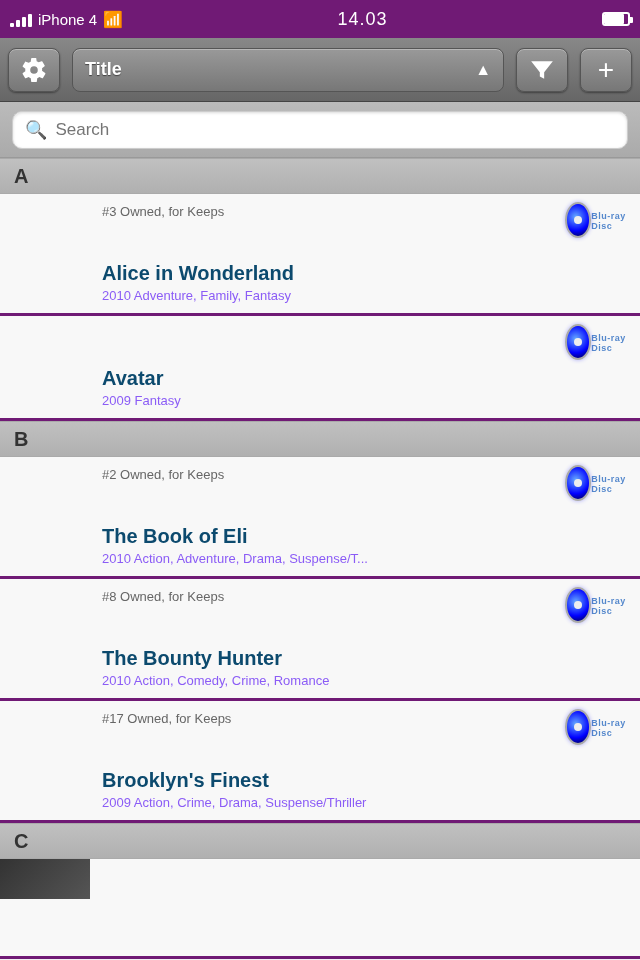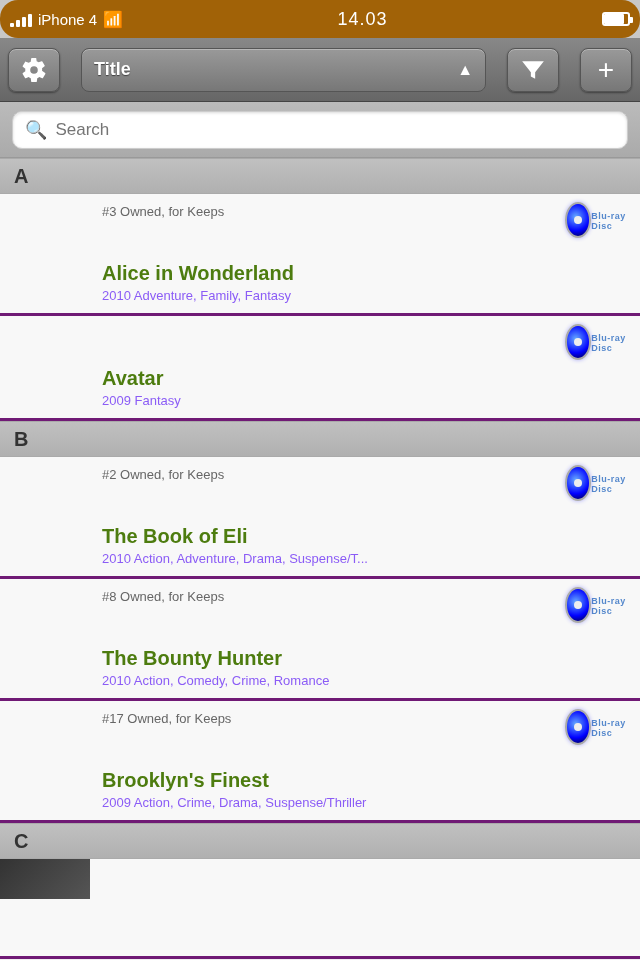--- a/index.html
+++ b/index.html
@@ -8,28 +8,27 @@
       width: 640px;
       height: 960px;
       font-family: -apple-system, 'Helvetica Neue', Arial, sans-serif;
       background: #c8c8c8;
       overflow: hidden;
     }
 
     
     #status-bar {
       height: 38px;
-      background: #a16207;
+      background: #701a75;
       display: flex;
       align-items: center;
       justify-content: space-between;
       padding: 18px 10px;
       color: white;
       font-size: 16px;
-      border-radius: 18px;
     }
     .status-left {
       display: flex;
       align-items: center;
       gap: 6px;
       font-size: 15px;
     }
     .signal-bars {
       display: flex;
       align-items: flex-end;
@@ -75,21 +74,21 @@
       border-radius: 1px;
     }
 
     
     #toolbar {
       height: 64px;
       background: linear-gradient(to bottom, #888, #666);
       display: flex;
       align-items: center;
       padding: 0 8px;
-      gap: 21px;
+      gap: 12px;
       border-bottom: 1px solid #444;
     }
     .toolbar-btn {
       width: 52px;
       height: 44px;
       background: linear-gradient(to bottom, #999, #777);
       border: 1px solid #555;
       border-radius: 8px;
       display: flex;
       align-items: center;
@@ -198,21 +197,21 @@
       justify-content: center;
     }
     .movie-meta {
       font-size: 13px;
       color: #666;
       margin-bottom: 2px;
     }
     .movie-title {
       font-size: 20px;
       font-weight: bold;
-      color: #4d7c0f;
+      color: #0c4a6e;
       margin-bottom: 3px;
       margin-top: 41px;
     }
     .movie-details {
       font-size: 13px;
       color: #8b5cf6;
     }
     .bluray-logo {
       display: flex;
       align-items: center;

